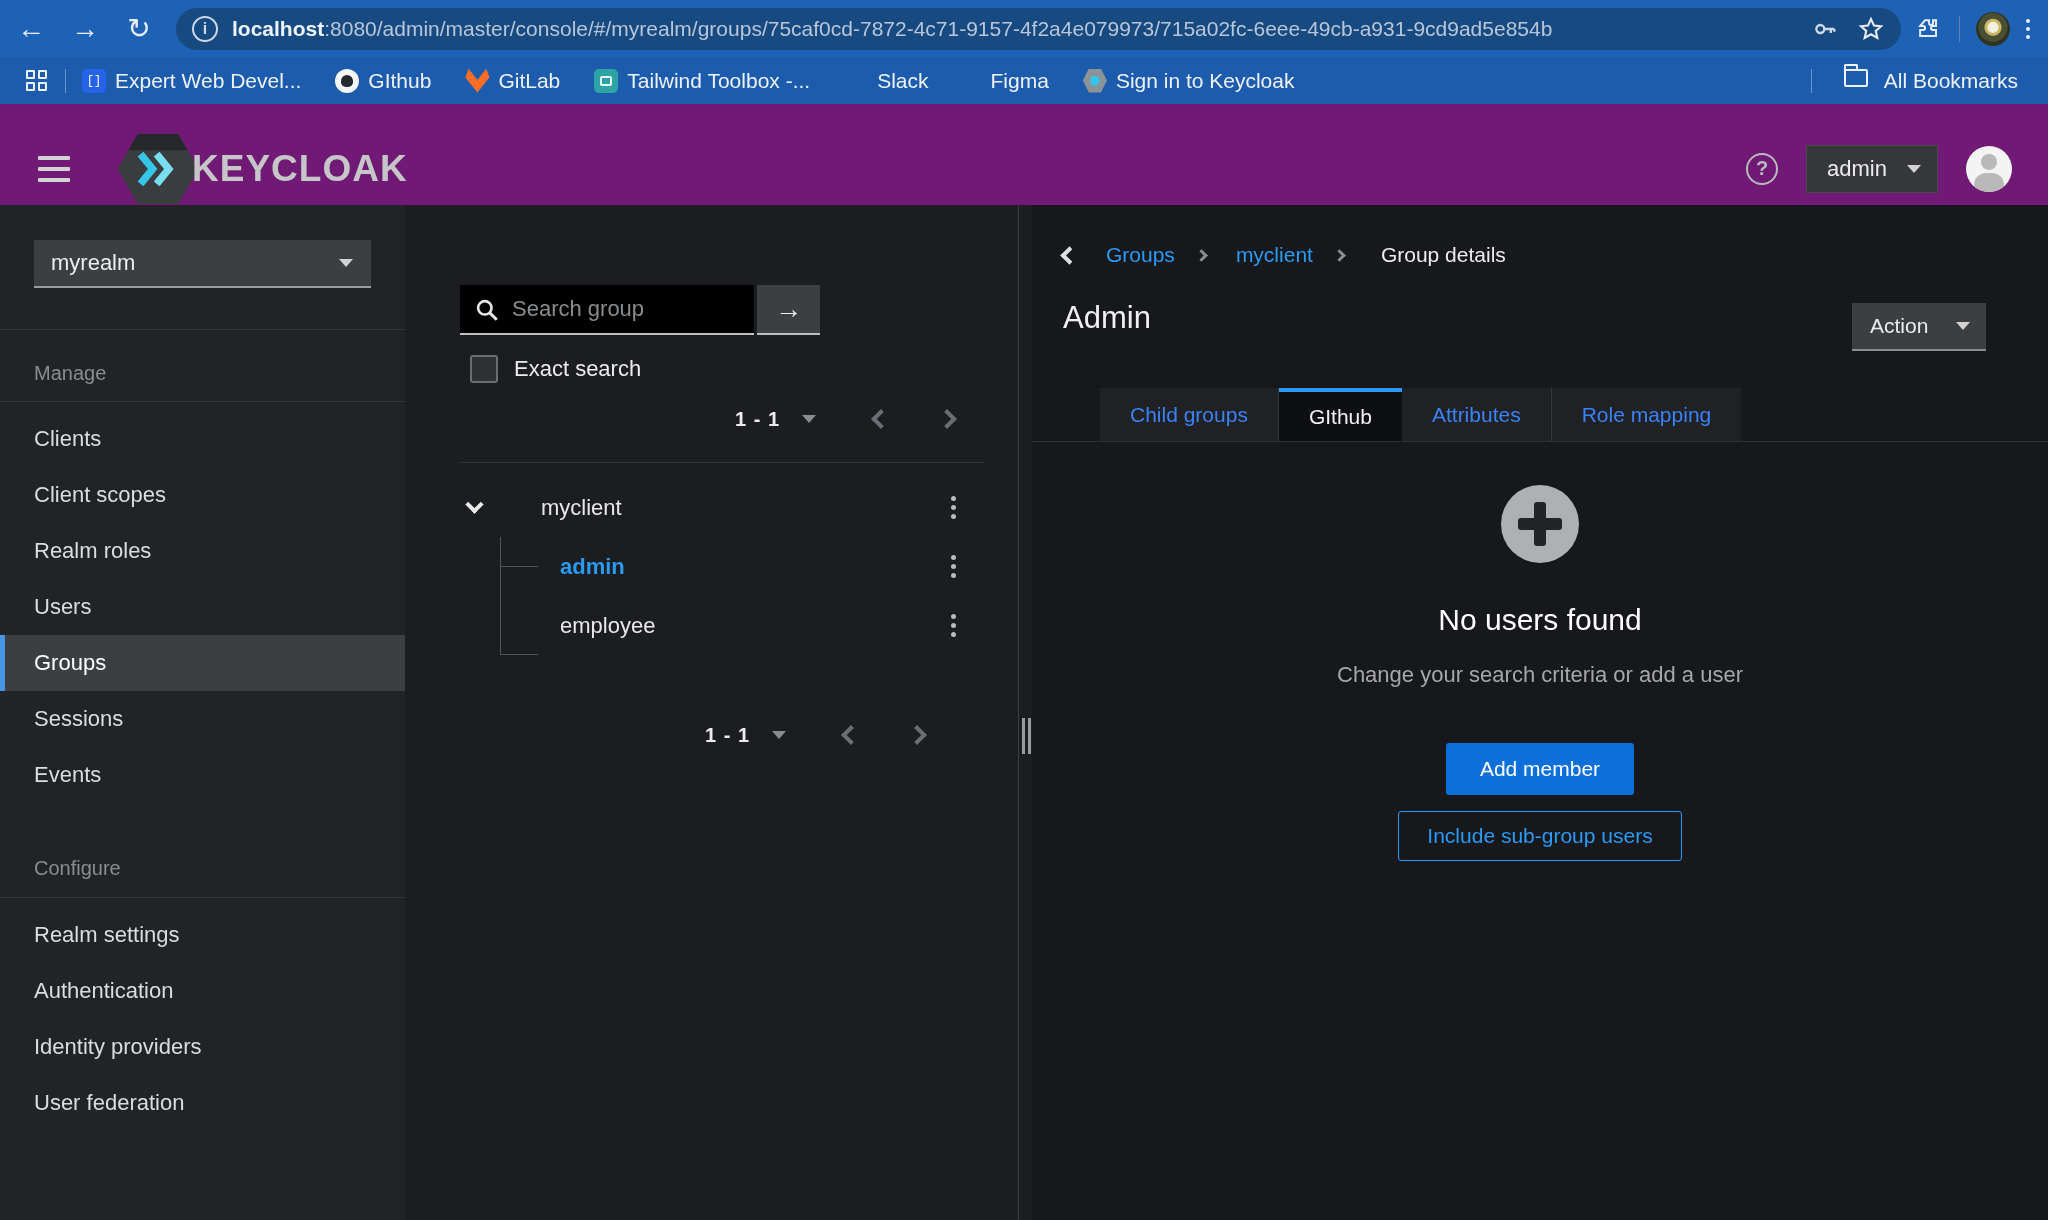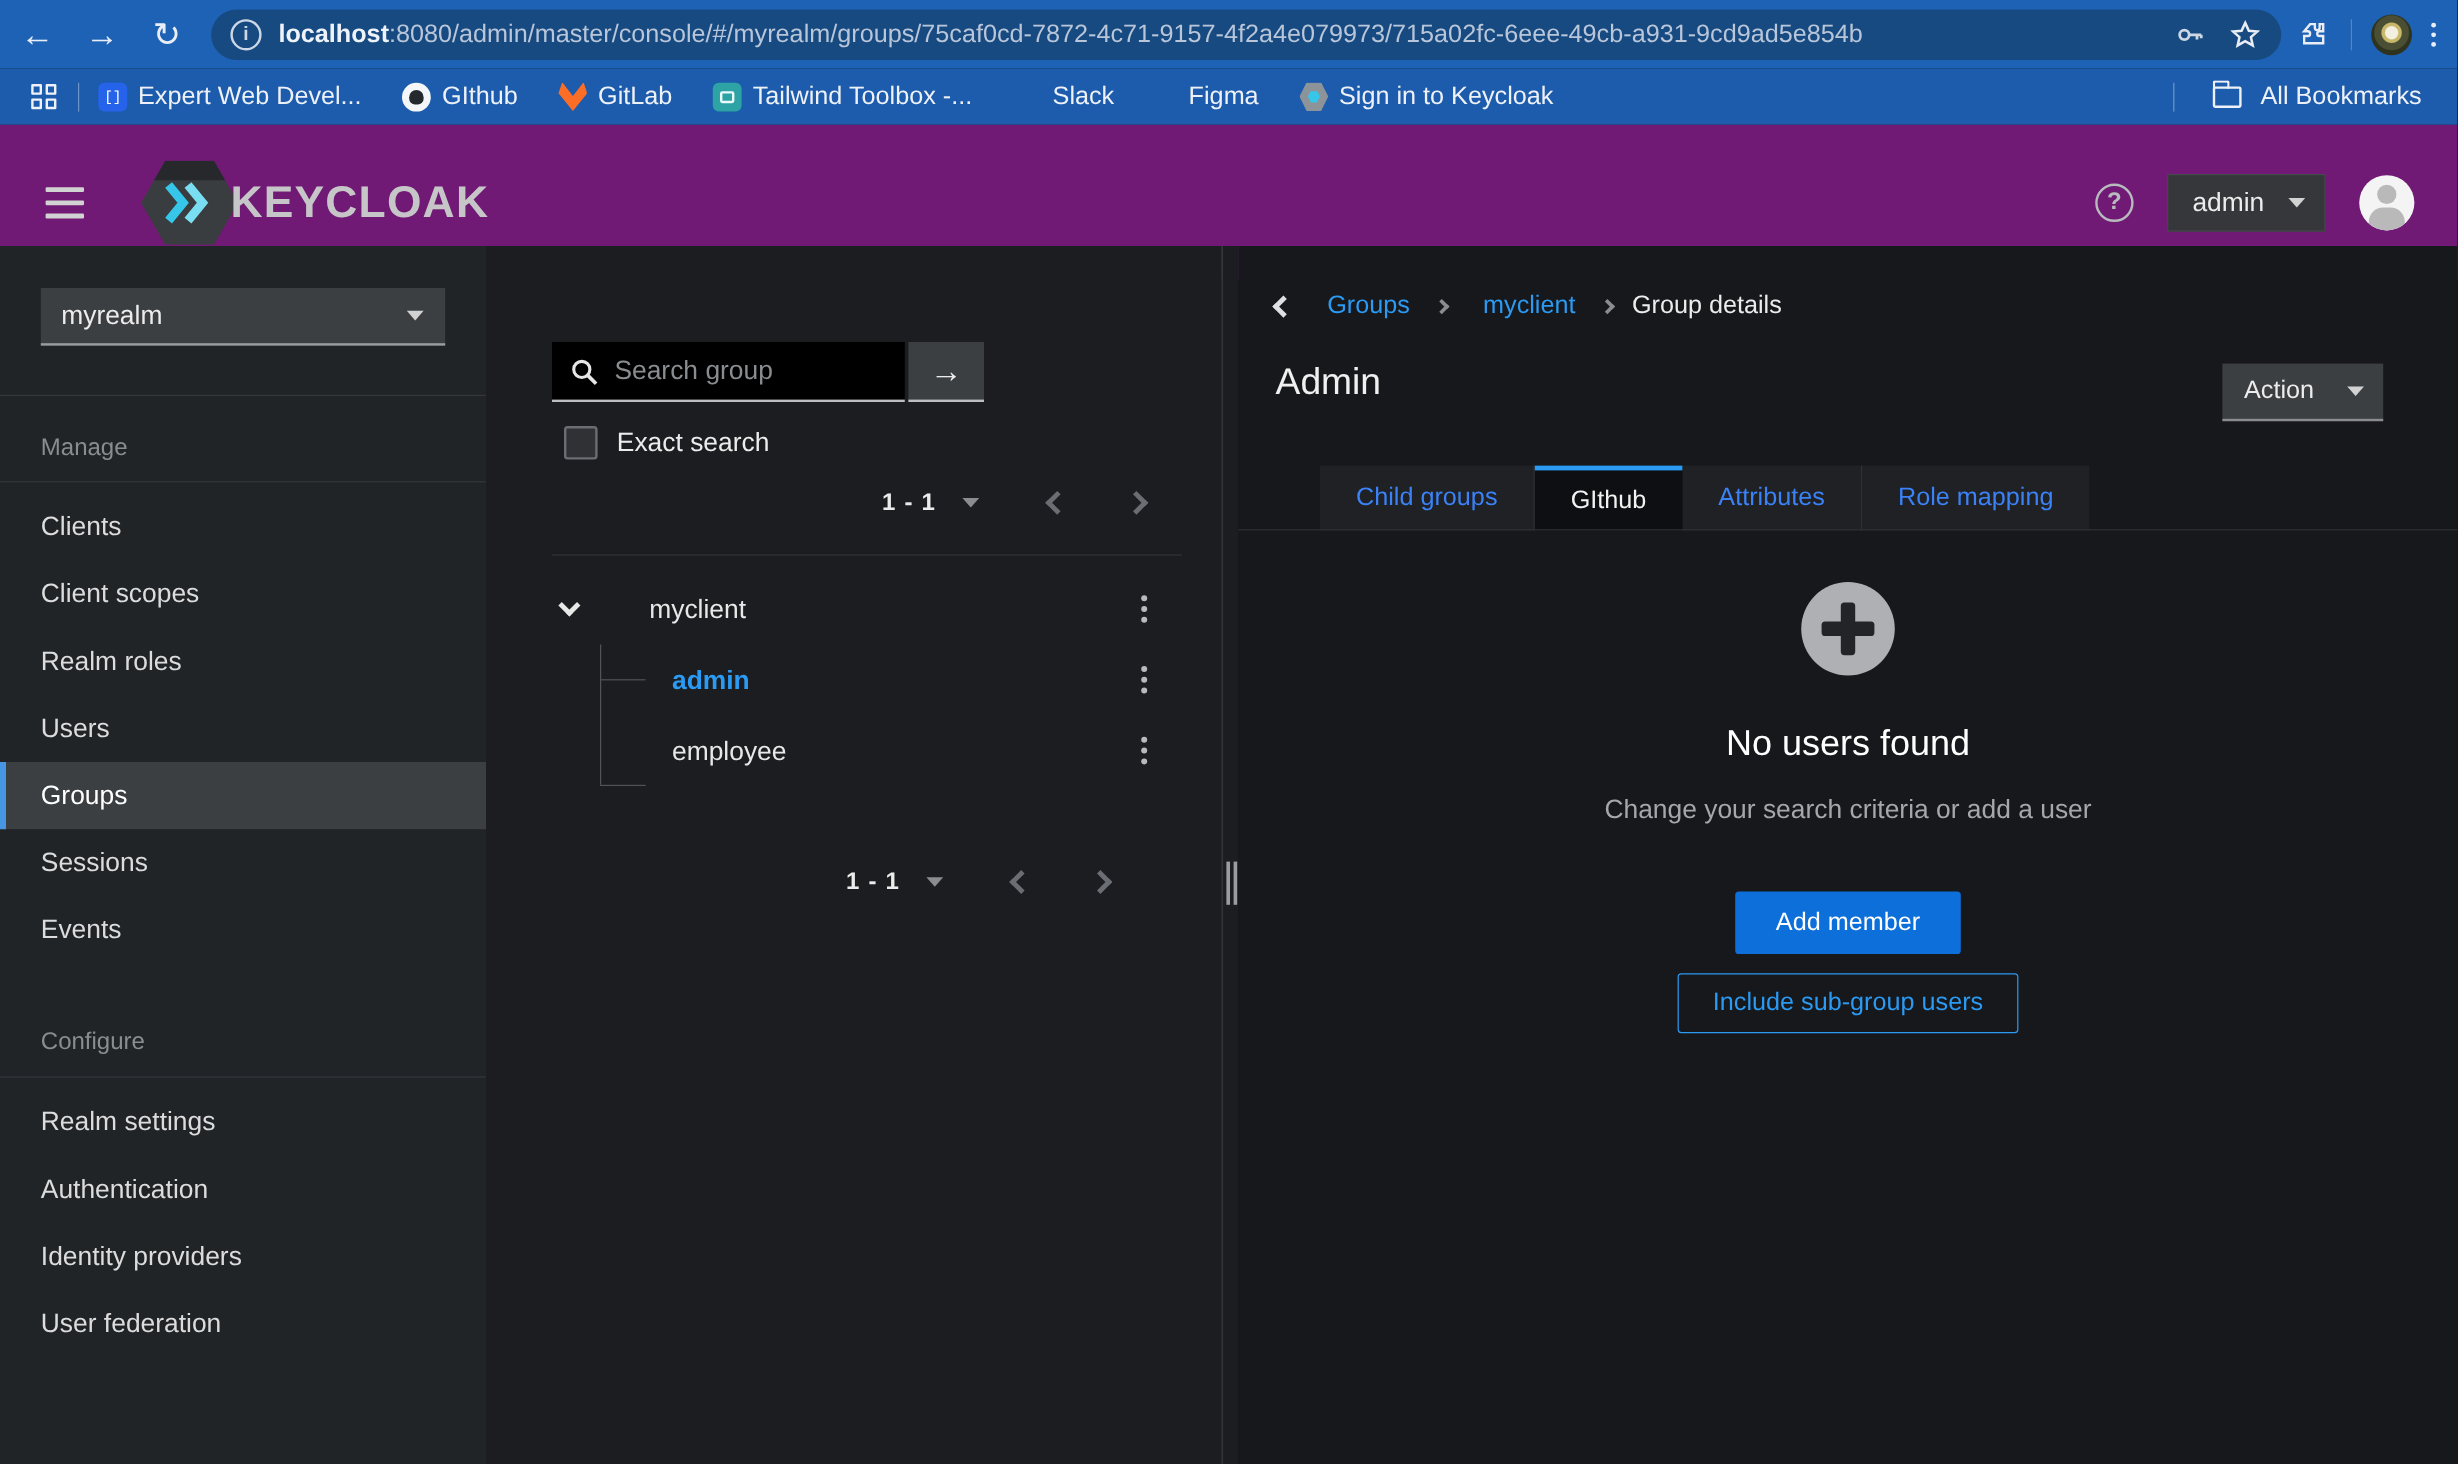--- a/index.html
+++ b/index.html
@@ -43,21 +43,21 @@
   .fav-slack i:nth-child(3){background:#ecb22e;border-radius:3px 0 3px 3px;}
   .fav-slack i:nth-child(4){background:#e01e5a;border-radius:0 3px 3px 3px;}
   .fav-figma { display:grid; grid-template-columns:9px 9px; grid-template-rows:9px 9px 9px; gap:1px; width:19px;}
   .fav-figma i:nth-child(1){background:#f24e1e;border-radius:5px 0 0 5px;}
   .fav-figma i:nth-child(2){background:#ff7262;border-radius:0 5px 5px 0;}
   .fav-figma i:nth-child(3){background:#a259ff;border-radius:5px 0 0 5px;}
   .fav-figma i:nth-child(4){background:#1abcfe;border-radius:50%;}
   .fav-figma i:nth-child(5){background:#0acf83;border-radius:5px 0 5px 5px;}
   .fav-kc { background:#8d9499; clip-path:polygon(25% 0,75% 0,100% 50%,75% 100%,25% 100%,0 50%); position:relative;}
   .fav-kc i{ width:10px; height:10px; background:#35c6e9; clip-path:polygon(25% 0,75% 0,100% 50%,75% 100%,25% 100%,0 50%);}
-  .bm-right { margin-left:auto; display:flex; align-items:center; gap:16px; padding-right:30px;}
+  .bm-right { margin-left:auto; display:flex; align-items:flex-start; gap:16px; padding-right:30px;}
   .folder-ico { width:24px; height:18px; border:2px solid #eef2f8; border-radius:2px; position:relative;}
   .folder-ico:before{ content:""; position:absolute; left:-2px; top:-7px; width:10px; height:5px; border:2px solid #eef2f8; border-bottom:none; border-radius:2px 2px 0 0;}
 
   
   .masthead { left:0; top:104px; width:2048px; height:129px; background:#701a75; display:flex; align-items:center; }
   .hamburger { margin-left:38px; display:flex; flex-direction:column; gap:7px; cursor:pointer; }
   .hamburger i { width:32px; height:4px; background:#d2d2d2; border-radius:1px; }
   .brand { display:flex; align-items:center; margin-left:40px; gap:0; }
   .brand-text { font-size:37px; font-weight:700; color:#c6c6c8; letter-spacing:1px; margin-left:-14px; }
   .mh-right { margin-left:auto; display:flex; align-items:center; gap:28px; padding-right:36px; }
@@ -114,21 +114,21 @@
   .splitter { left:1018px; top:205px; width:14px; height:1015px; background:#1b1d20; border-left:1px solid #3a3d41; cursor:col-resize;}
   .grip { position:absolute; left:3px; top:513px; display:flex; gap:3px; }
   .grip i { width:3px; height:36px; background:#9a9da0; }
 
   
   .detail-panel { left:1032px; top:205px; width:1016px; height:1015px; background:#17181c; }
   .breadcrumb { position:absolute; left:31px; top:38px; display:flex; align-items:center; font-size:21px; }
   .bc-back { width:13px; height:13px; border-left:4px solid #dfe0e2; border-bottom:4px solid #dfe0e2; transform:rotate(45deg); cursor:pointer; }
   .bc-link { color:#2b9af3; margin-left:30px; cursor:pointer; }
   .bc-sep { width:9px; height:9px; border-left:3px solid #8a8d90; border-bottom:3px solid #8a8d90; transform:rotate(-135deg); margin-left:22px;}
-  .bc-current { color:#ececec; margin-left:16px; }
+  .bc-current { color:#ececec; margin-left:37px; }
   .page-title { position:absolute; left:31px; top:95px; font-size:31px; font-weight:500; color:#f0f0f0; }
   .action-dd { position:absolute; left:820px; top:98px; width:134px; height:48px; background:#3c3f42; border-bottom:2px solid #8a8d90;
                display:flex; align-items:center; justify-content:space-between; padding:0 16px 0 18px;
                color:#ececec; font-size:21px; cursor:pointer;}
   .tabs { position:absolute; left:68px; top:183px; display:flex; height:54px; }
   .tabs-underline { position:absolute; left:0; top:236px; width:1016px; height:1px; background:#2e3134; }
   .tab { height:54px; display:flex; align-items:center; justify-content:center; padding:0 30px;
          font-size:21px; color:#3b82f6; background:#1f2125; cursor:pointer; border-right:1px solid #33363a;}
   .tab:last-child { border-right:none; }
   .tab.active { background:#0e0f12; color:#f2f2f2; border-top:4px solid #2b9af3; border-right:none; padding-top:0; position:relative; top:0;}

